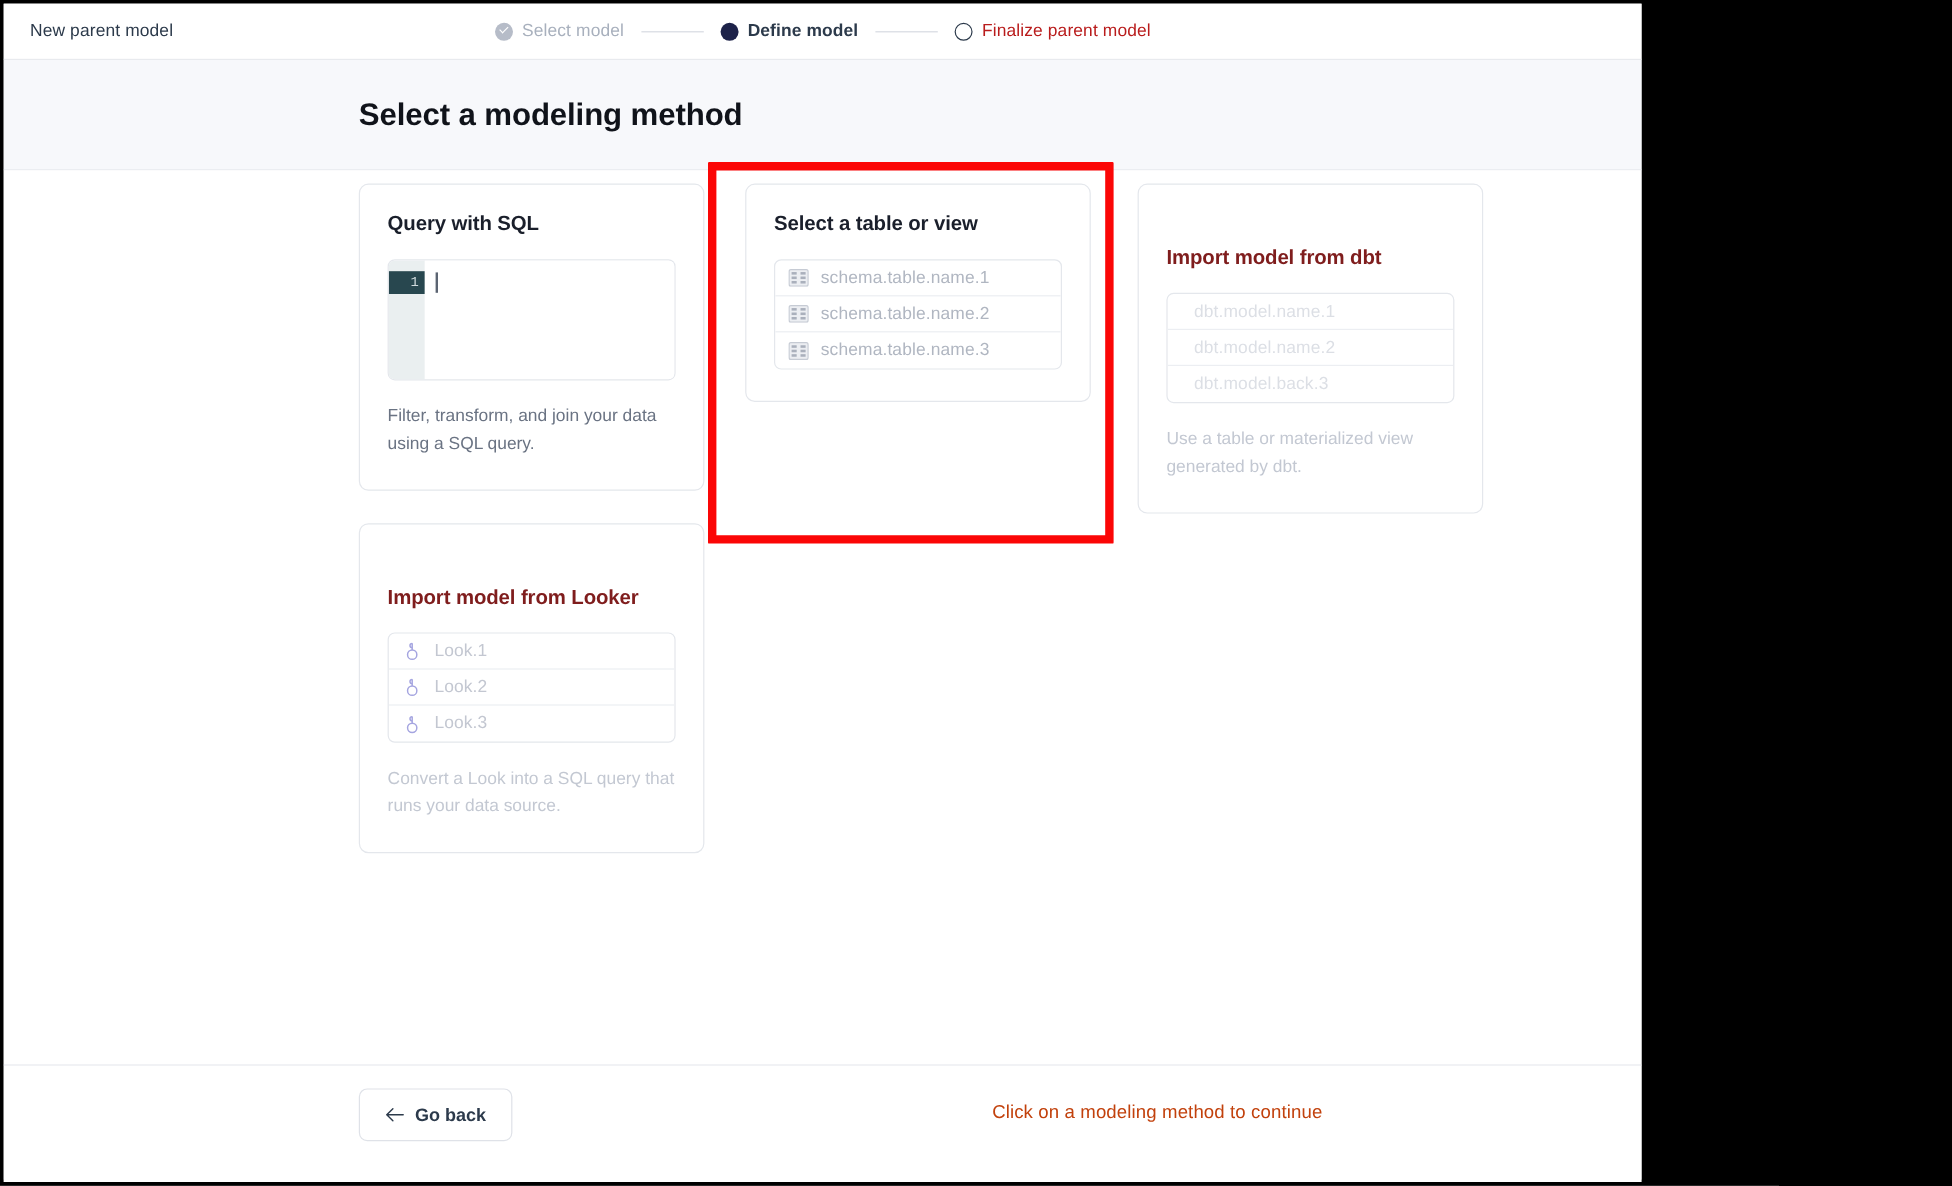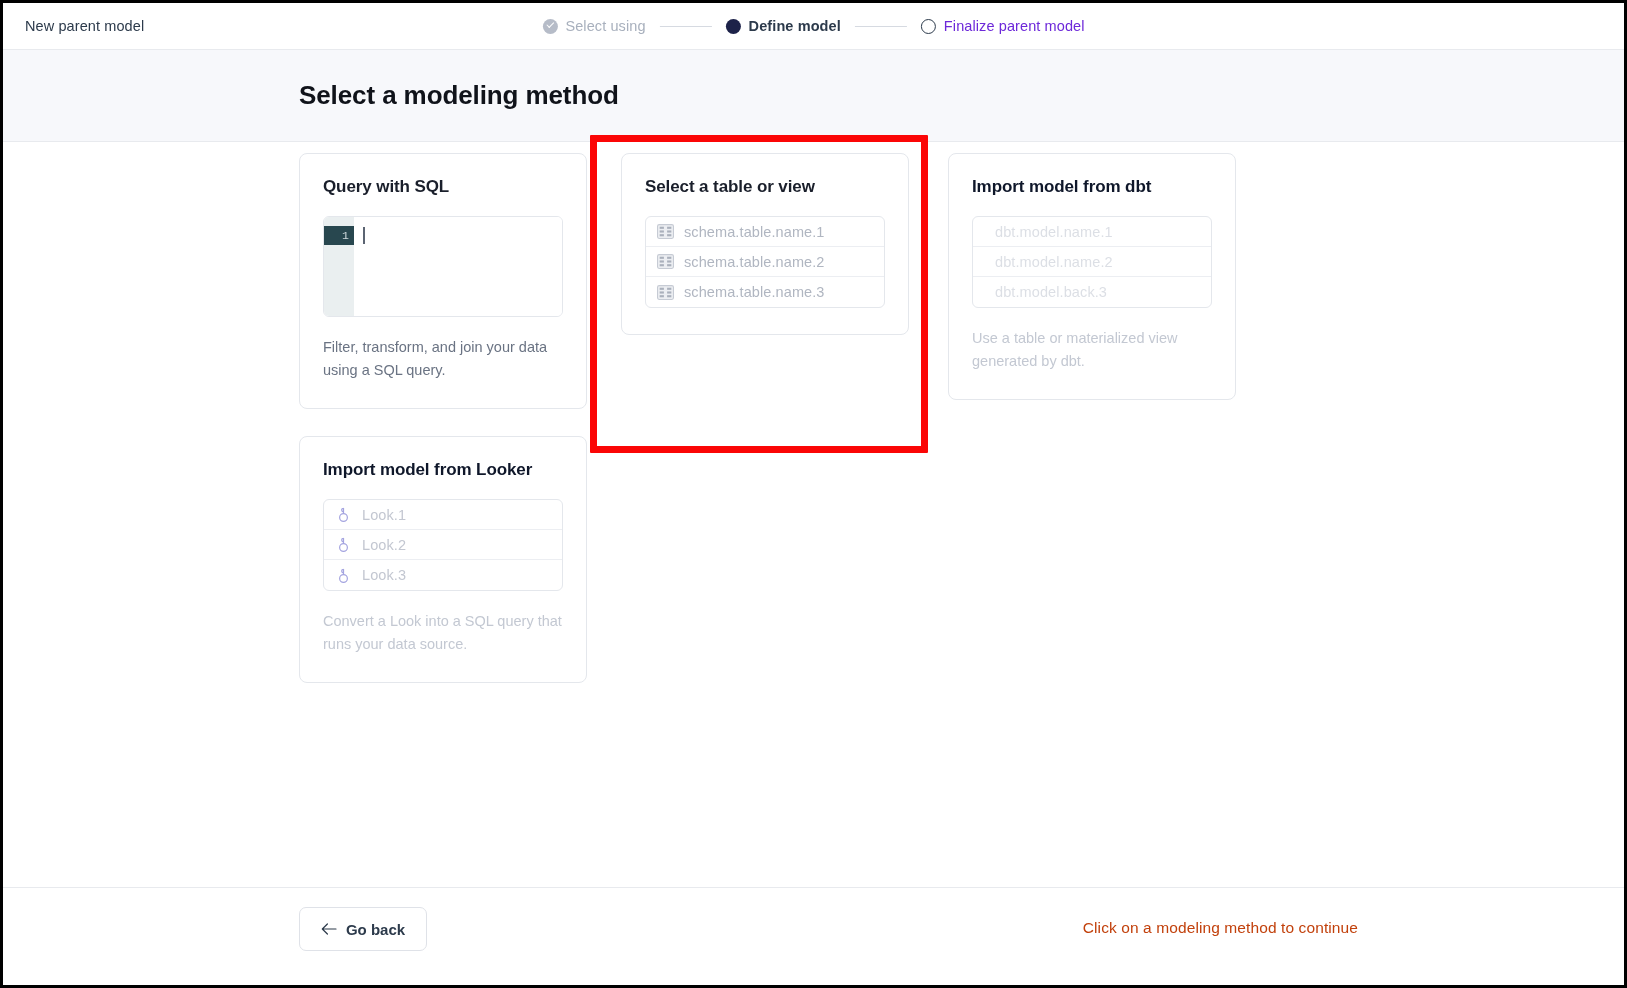--- a/index.html
+++ b/index.html
@@ -9,21 +9,21 @@
     height: 988px;
     background: #000;
     font-family: "Liberation Sans", sans-serif;
     overflow: hidden;
   }
 
   #app {
     position: absolute;
     left: 3px;
     top: 3px;
-    width: 1621px;
+    width: 1365px;
     height: 982px;
     background: #ffffff;
     overflow: hidden;
   }
 
   
   .topbar {
     position: relative;
     height: 47px;
     background: #ffffff;
@@ -51,21 +51,21 @@
     align-items: center;
     gap: 8px;
   }
   .step-label {
     font-size: 14.5px;
     letter-spacing: .1px;
     white-space: nowrap;
   }
   .step.done .step-label { color: #a8b0bd; }
   .step.current .step-label { color: #2c3a4b; font-weight: bold; }
-  .step.todo .step-label { color: #6d28d9; text-align: right; }
+  .step.todo .step-label { color: #b91c1c; text-align: right; }
 
   .step-dot {
     width: 15px; height: 15px;
     border-radius: 50%;
     flex: none;
     display: block;
   }
   .dot-done {
     background: #b6bcc8;
     position: relative;
@@ -120,21 +120,21 @@
     border-radius: 8px;
     padding: 23px 23px 26px 23px;
   }
   .card-title {
     font-size: 17px;
     font-weight: bold;
     color: #1a1f2b;
     margin-bottom: 19px;
     letter-spacing: -.1px;
   }
-  .card.disabled .card-title { color: #0f172a; }
+  .card.disabled .card-title { color: #7f1d1d; margin-top: 28px; }
   .card-desc {
     font-size: 14.5px;
     line-height: 23px;
     color: #6a7383;
     margin-top: 19px;
   }
   .card.disabled .card-desc { color: #c3c8d2; }
 
   
   .sql-preview {
@@ -252,21 +252,21 @@
 
 <div id="app">
 
   <div class="topbar">
     <div class="topbar-title">New parent model</div>
 
     <div class="stepper">
 
       <div class="step done">
         <span class="step-dot dot-done"></span>
-        <span class="step-label">Select using</span>
+        <span class="step-label">Select model</span>
       </div>
 
       <span class="step-line"></span>
 
       <div class="step current">
         <span class="step-dot dot-current"></span>
         <span class="step-label">Define model</span>
       </div>
 
       <span class="step-line"></span>

